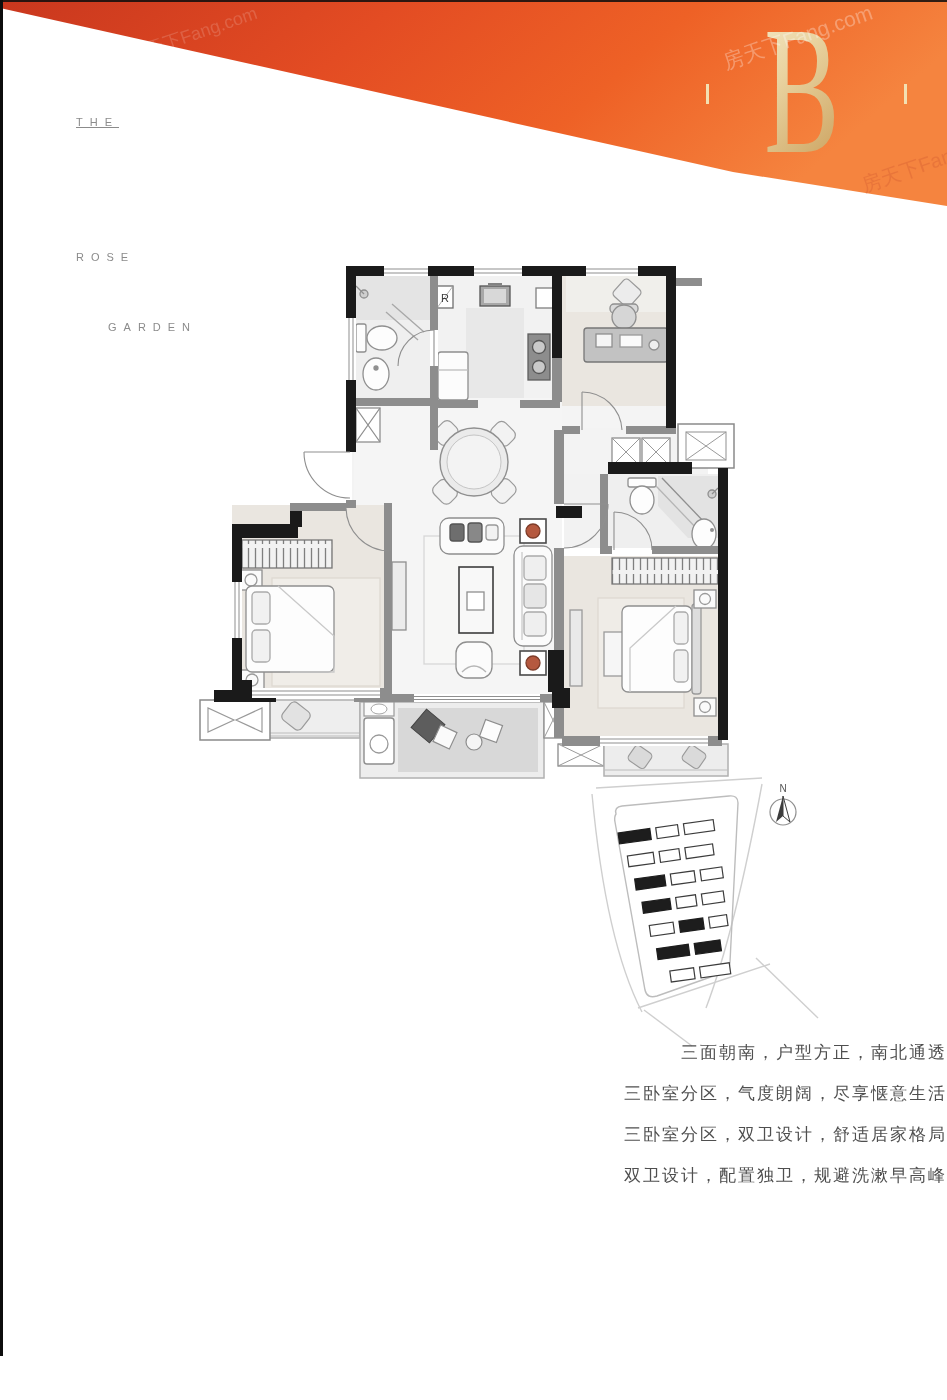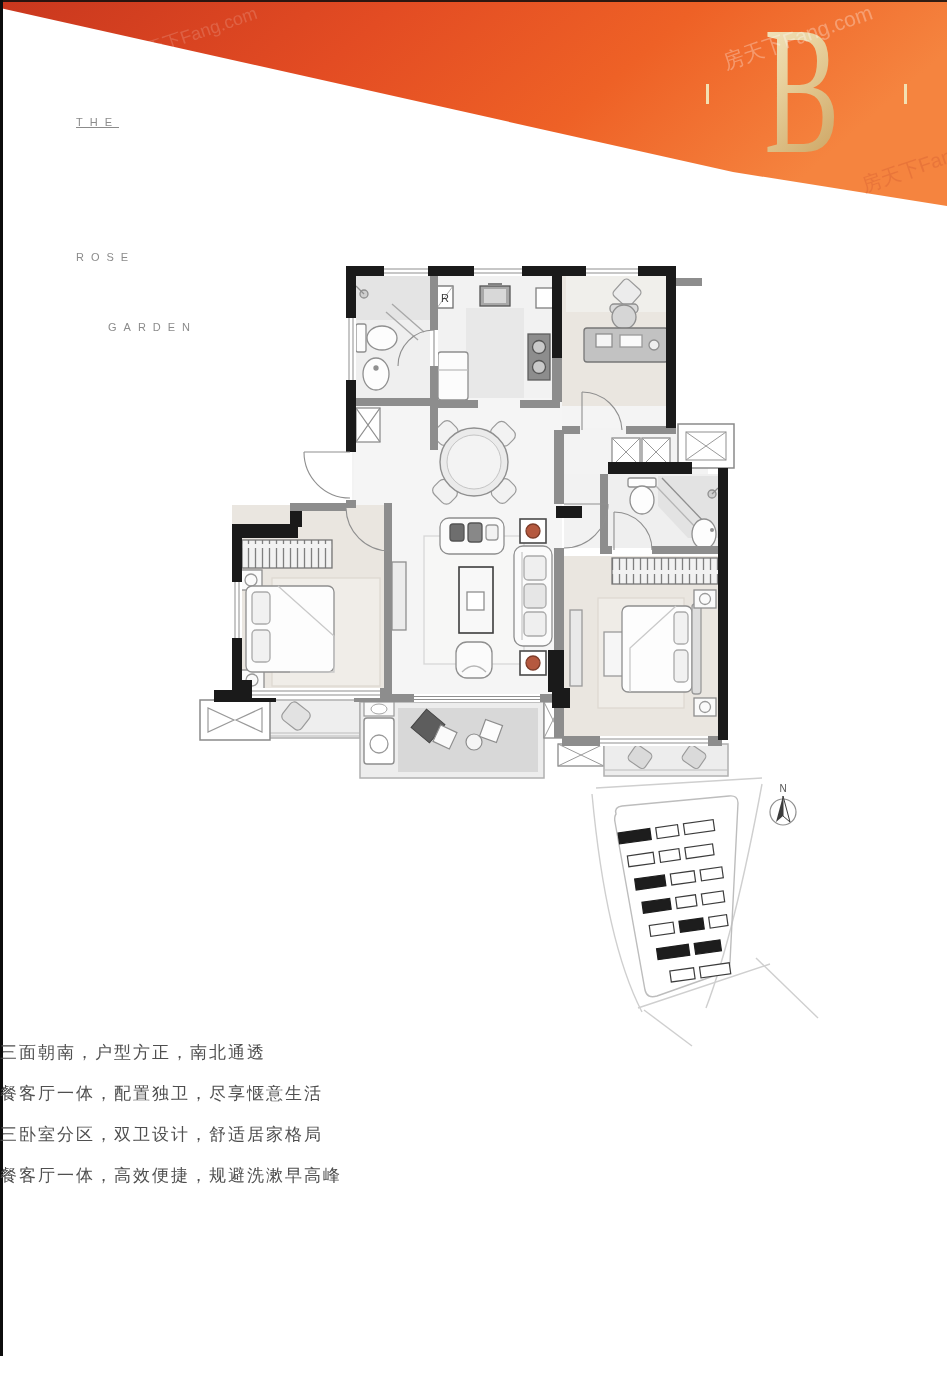--- a/index.html
+++ b/index.html
@@ -4,21 +4,21 @@
 <style>
   html,body{margin:0;padding:0;background:#ffffff;}
   .page{position:relative;width:947px;height:1400px;background:#ffffff;overflow:hidden;
         font-family:"Liberation Sans",sans-serif;}
   .scene{position:absolute;left:0;top:0;}
   .brand-word{position:absolute;left:76px;color:#8b8b8b;font-size:11px;letter-spacing:7px;
         font-family:"Liberation Sans",sans-serif;}
   .brand-the{top:116px;text-decoration:underline;}
   .brand-rose{top:219px;margin-top:32px;}
   .brand-garden{top:321px;margin-left:32px;}
-  .desc{position:absolute;left:0;top:1032px;width:947px;text-align:left;}
+  .desc{position:absolute;left:0;top:1032px;width:947px;text-align:right;}
   .desc-line{height:41px;line-height:41px;font-size:17px;color:#4f4f4f;letter-spacing:2px;
         font-family:"Liberation Sans",sans-serif;}
 </style>
 </head>
 <body>
 
 <div class="page">
 
 <svg class="scene" width="947" height="1400" viewBox="0 0 947 1400">
   <defs>
@@ -417,18 +417,18 @@
   <rect x="0" y="0" width="3" height="1356" fill="#0d0d0d"></rect>
   <rect x="0" y="0" width="947" height="2" fill="#0d0d0d" opacity="0.85"></rect>
 </svg>
 
 <div class="brand-word brand-the">THE</div>
 <div class="brand-word brand-rose">ROSE</div>
 <div class="brand-word brand-garden">GARDEN</div>
 
 <div class="desc">
   <div class="desc-line">三面朝南，户型方正，南北通透</div>
-  <div class="desc-line">餐客厅一体，配置独卫，尽享惬意生活</div>
+  <div class="desc-line">三卧室分区，气度朗阔，尽享惬意生活</div>
   <div class="desc-line">三卧室分区，双卫设计，舒适居家格局</div>
-  <div class="desc-line">餐客厅一体，高效便捷，规避洗漱早高峰</div>
+  <div class="desc-line">双卫设计，配置独卫，规避洗漱早高峰</div>
 </div>
 
 </div>
 
 </body></html>

